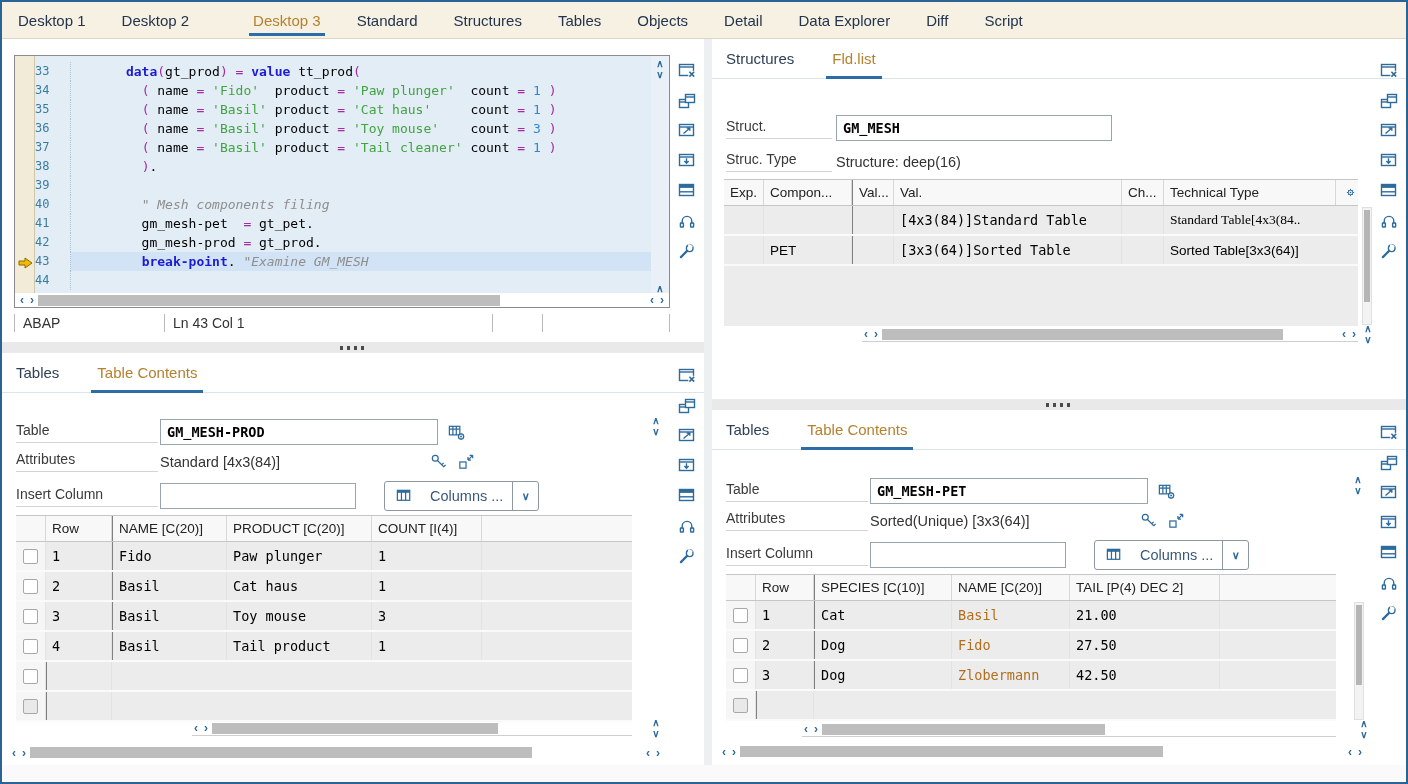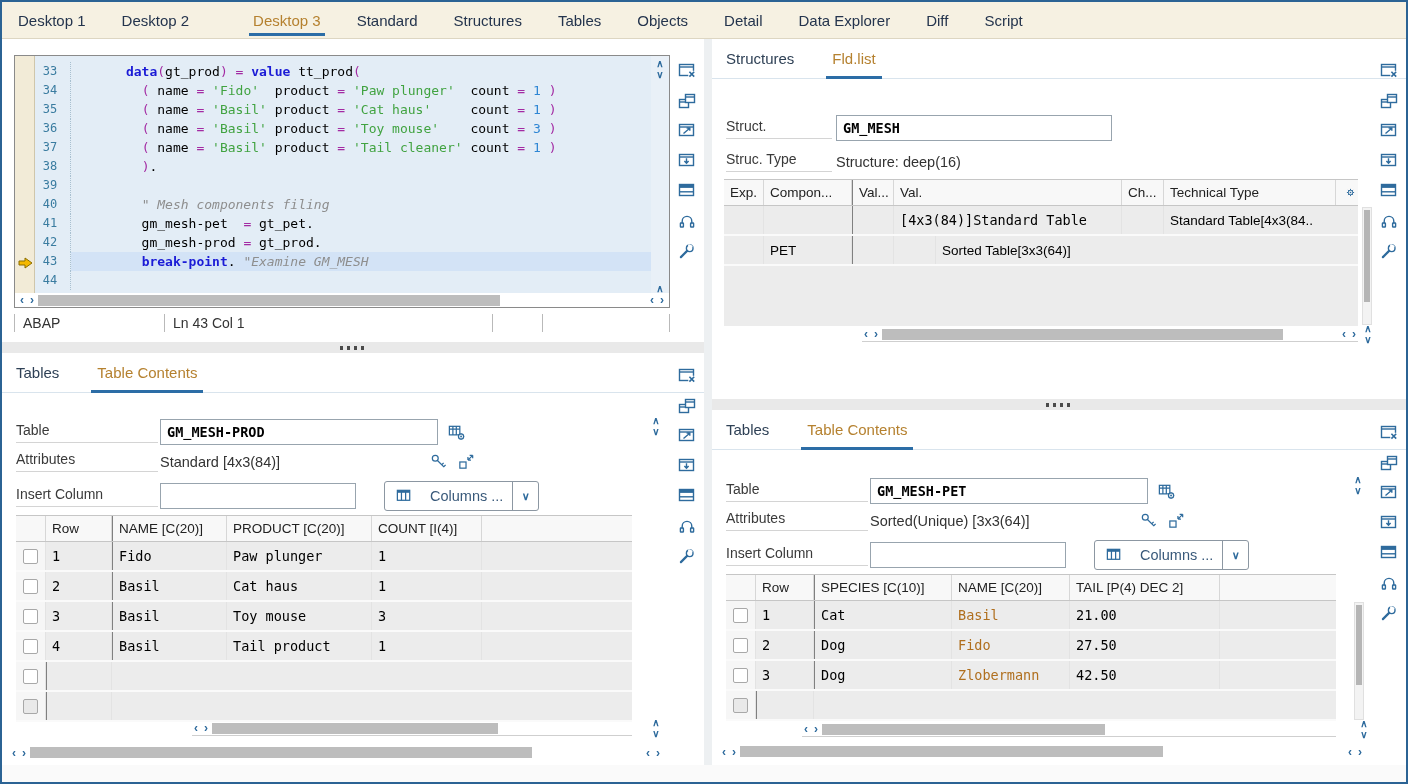--- a/index.html
+++ b/index.html
@@ -34,21 +34,21 @@
     border-bottom:1px solid #d9e4ed;align-items:center;background:#fff;}
   .ptab{font-size:15px;color:#2f4156;position:relative;display:flex;align-items:center;height:100%;white-space:nowrap;}
   .ptab.active{color:#b5812f;}
   .ptab.active::after{content:"";position:absolute;left:-6px;right:-6px;bottom:-1px;height:3px;background:#2c6da6;}
   
   .code-box{position:absolute;left:12px;top:16px;width:656px;height:253px;border:1px solid #8a8a8a;display:flex;background:#e3edf6;}
   .gutter{width:20px;background:#f2ebd7;border-right:1px solid #cfc6ab;position:relative;flex:0 0 20px;}
   .bp-arrow{position:absolute;left:3px;width:15px;height:12px;}
   .code-main{flex:1;overflow:hidden;padding-top:6px;position:relative;}
   .cline{display:flex;height:19px;line-height:19px;font-family:"DejaVu Sans Mono",monospace;font-size:13px;}
-  .lnum{flex:0 0 36px;text-align:center;padding-right:5px;color:#3a7ca0;font-size:12px;border-right:1px dotted #a8c0d0;}
+  .lnum{flex:0 0 36px;text-align:left;padding-right:5px;color:#3a7ca0;font-size:12px;border-right:1px dotted #a8c0d0;}
   .lcode{white-space:pre;padding-left:8px;flex:1;}
   .cline.cur .lcode{background:#d3e3f6;}
   .tk-p{color:#000}.tk-k{color:#1b1bd6;font-weight:bold}.tk-o{color:#a32ba3}
   .tk-s{color:#41a341}.tk-n{color:#2e86d4}.tk-c{color:#8e8e8e;font-style:italic}
   .vscroll{flex:0 0 18px;display:flex;flex-direction:column;align-items:center;padding:2px 0;background:#e9f0f7;}
   .vscroll .sp{flex:1;}
   .arrow{font-size:10px;line-height:11px;color:#2e6b9d;font-weight:bold;cursor:default;}
   .code-hscroll{position:absolute;left:12px;top:254px;width:656px;height:15px;background:#fff;border:1px solid #8a8a8a;border-top:none;display:flex;align-items:center;padding:0 3px;gap:2px;}
   .harrow{font-size:12px;color:#2e6b9d;font-weight:bold;padding:0 2px;}
   .htrack{flex:1;height:11px;position:relative;background:#fff;}
@@ -286,26 +286,27 @@
               </svg>
             </span>
           </div>
           <div class="gbody" style="height: 120px;">
             <div class="grow">
               <span class="gc" style="width: 40px;"></span>
               <span class="gc sans" style="width: 88px; margin-top: 31px;">PROD</span>
               <span class="gc darkline" style="width: 42px;"></span>
               <span class="gc" style="width: 228px;">[4x3(84)]Standard Table</span>
               <span class="gc" style="width: 42px;"></span>
-              <span class="gc sans" style="width: 194px; border-right: none;">Standard Table[4x3(84..</span>
+              <span class="gc sans" style="width: 194px; border-right: none; font-family: Liberation Serif, serif;">Standard Table[4x3(84..</span>
             </div>
             <div class="grow">
               <span class="gc" style="width: 40px;"></span>
               <span class="gc sans" style="width: 88px;">PET</span>
               <span class="gc darkline" style="width: 42px;"></span>
+              <span class="gc" style="width: 228px;">[3x3(64)]Sorted Table</span>
               <span class="gc" style="width: 42px;"></span>
               <span class="gc sans" style="width: 194px; border-right: none;">Sorted Table[3x3(64)]</span>
             </div>
           </div>
         </div>
       <div class="vtrack" style="left:650px;top:168px;height:118px;">
         <span class="vthumb" style="top:2px;height:92px;"></span>
       </div>
       <div class="tbl-hscroll" style="left:150px;top:288px;width:496px;">
         <span class="harrow">‹</span>

